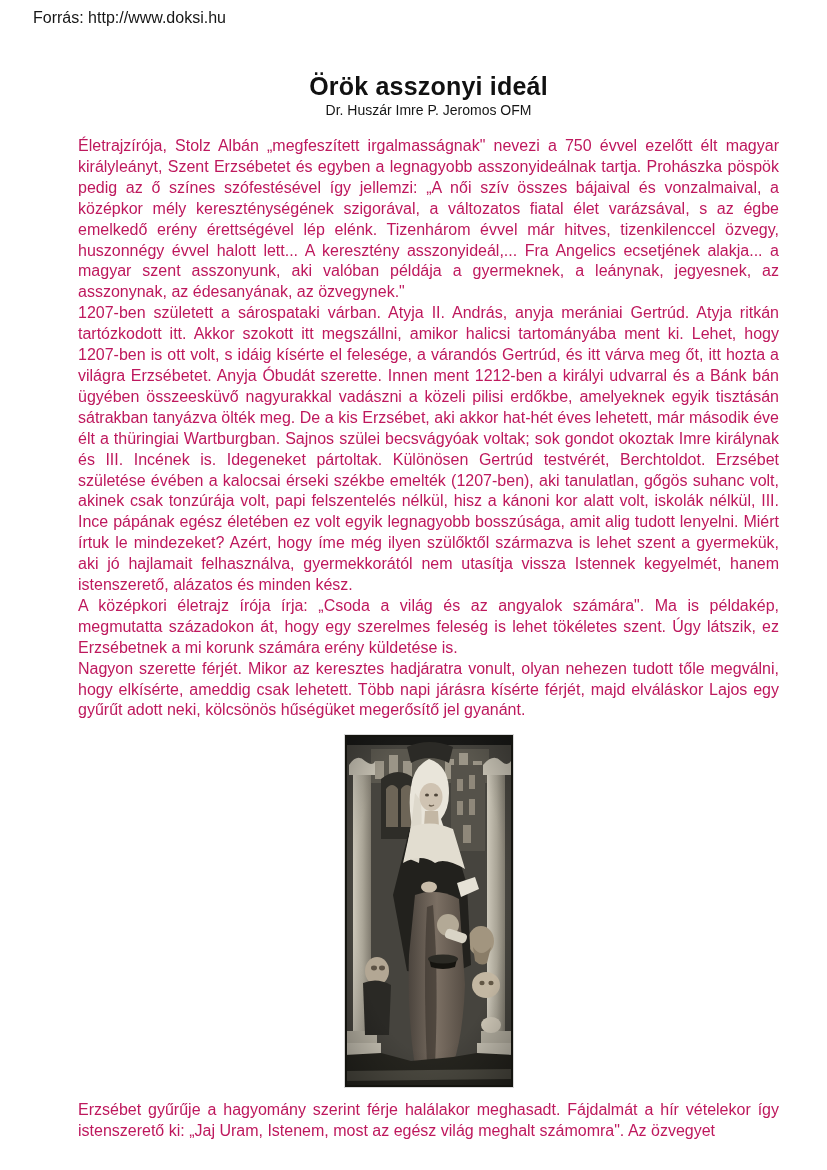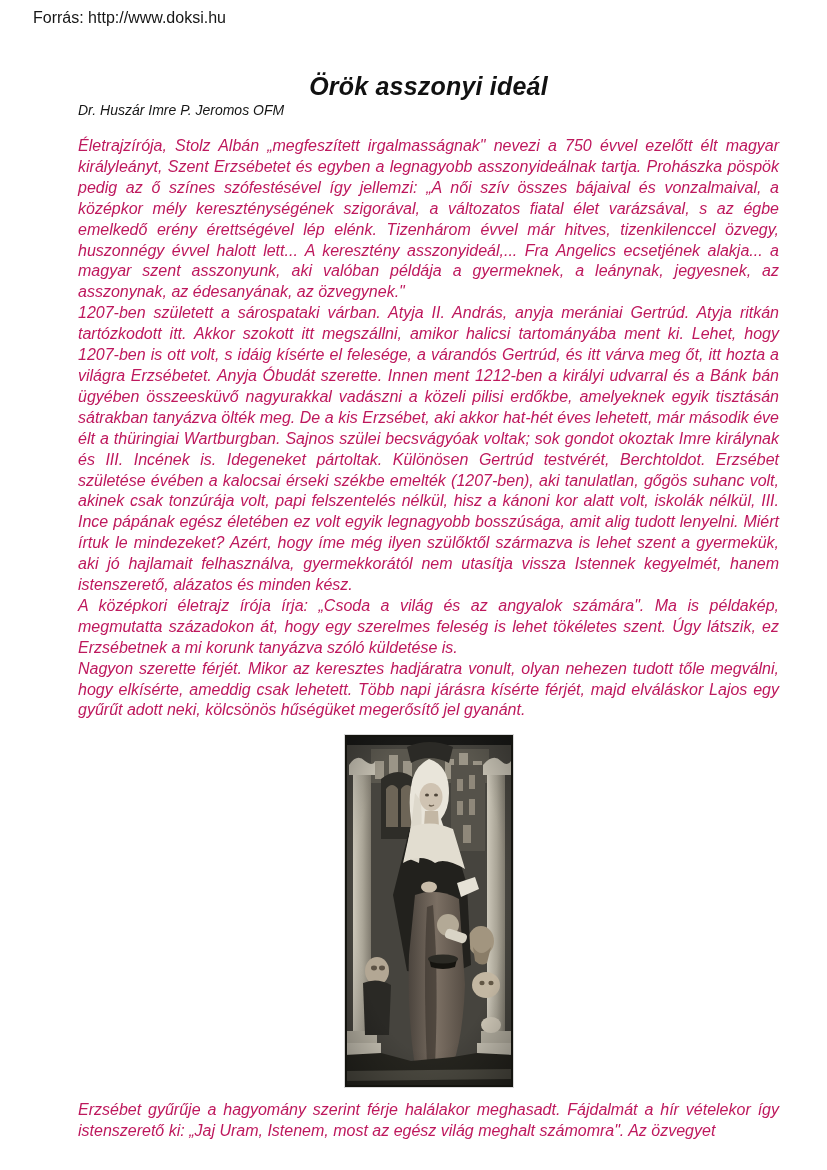--- a/index.html
+++ b/index.html
@@ -17,33 +17,32 @@
   }
   .source-line {
     position: absolute;
     top: 9px;
     left: 33px;
     font-size: 16px;
     color: #161616;
   }
   .page {
     padding: 72px 48px 0 78px;
-    font-style: italic;
   }
   .page-title {
     margin: 0;
     text-align: center;
     font-size: 25px;
     font-weight: bold;
     color: #111;
     letter-spacing: 0.2px;
   }
   .page-subtitle {
     margin: 1px 0 18px 0;
-    text-align: left;
+    text-align: center;
     font-size: 14px;
     color: #161616;
   }
   .body-text p {
     margin: 0;
     text-align: justify;
     font-size: 16px;
     line-height: 20.9px;
     color: #be185d;
   }
@@ -67,21 +66,21 @@
   <h1 class="page-title">Örök asszonyi ideál</h1>
 
   <div class="page-subtitle">Dr. Huszár Imre P. Jeromos OFM</div>
 
   <div class="body-text">
 
     <p>Életrajzírója, Stolz Albán „megfeszített irgalmasságnak" nevezi a 750 évvel ezelőtt élt magyar királyleányt, Szent Erzsébetet és egyben a legnagyobb asszonyideálnak tartja. Prohászka pöspök pedig az ő színes szófestésével így jellemzi: „A női szív összes bájaival és vonzalmaival, a középkor mély kereszténységének szigorával, a változatos fiatal élet varázsával, s az égbe emelkedő erény érettségével lép elénk. Tizenhárom évvel már hitves, tizenkilenccel özvegy, huszonnégy évvel halott lett... A keresztény asszonyideál,... Fra Angelics ecsetjének alakja... a magyar szent asszonyunk, aki valóban példája a gyermeknek, a leánynak, jegyesnek, az asszonynak, az édesanyának, az özvegynek."</p>
 
     <p>1207-ben született a sárospataki várban. Atyja II. András, anyja merániai Gertrúd. Atyja ritkán tartózkodott itt. Akkor szokott itt megszállni, amikor halicsi tartományába ment ki. Lehet, hogy 1207-ben is ott volt, s idáig kísérte el felesége, a várandós Gertrúd, és itt várva meg őt, itt hozta a világra Erzsébetet. Anyja Óbudát szerette. Innen ment 1212-ben a királyi udvarral és a Bánk bán ügyében összeesküvő nagyurakkal vadászni a közeli pilisi erdőkbe, amelyeknek egyik tisztásán sátrakban tanyázva ölték meg. De a kis Erzsébet, aki akkor hat-hét éves lehetett, már második éve élt a thüringiai Wartburgban. Sajnos szülei becsvágyóak voltak; sok gondot okoztak Imre királynak és III. Incének is. Idegeneket pártoltak. Különösen Gertrúd testvérét, Berchtoldot. Erzsébet születése évében a kalocsai érseki székbe emelték (1207-ben), aki tanulatlan, gőgös suhanc volt, akinek csak tonzúrája volt, papi felszentelés nélkül, hisz a kánoni kor alatt volt, iskolák nélkül, III. Ince pápának egész életében ez volt egyik legnagyobb bosszúsága, amit alig tudott lenyelni. Miért írtuk le mindezeket? Azért, hogy íme még ilyen szülőktől származva is lehet szent a gyermekük, aki jó hajlamait felhasználva, gyermekkorától nem utasítja vissza Istennek kegyelmét, hanem istenszerető, alázatos és minden kész.</p>
 
-    <p>A középkori életrajz írója írja: „Csoda a világ és az angyalok számára". Ma is példakép, megmutatta századokon át, hogy egy szerelmes feleség is lehet tökéletes szent. Úgy látszik, ez Erzsébetnek a mi korunk tanyázva szóló küldetése is.</p>
+    <p>A középkori életrajz írója írja: „Csoda a világ és az angyalok számára". Ma is példakép, megmutatta századokon át, hogy egy szerelmes feleség is lehet tökéletes szent. Úgy látszik, ez Erzsébetnek a mi korunk számára erény küldetése is.</p>
 
     <p>Nagyon szerette férjét. Mikor az keresztes hadjáratra vonult, olyan nehezen tudott tőle megválni, hogy elkísérte, ameddig csak lehetett. Több napi járásra kísérte férjét, majd elváláskor Lajos egy gyűrűt adott neki, kölcsönös hűségüket megerősítő jel gyanánt.</p>
 
     <div class="figure-wrap">
 
       <svg class="painting" width="168" height="352" viewBox="0 0 168 352" role="img">
         <defs>
           <linearGradient id="colGrad" x1="0" y1="0" x2="1" y2="0">
             <stop offset="0" stop-color="#cdc8ba"></stop>
             <stop offset="0.55" stop-color="#a9a496"></stop>

